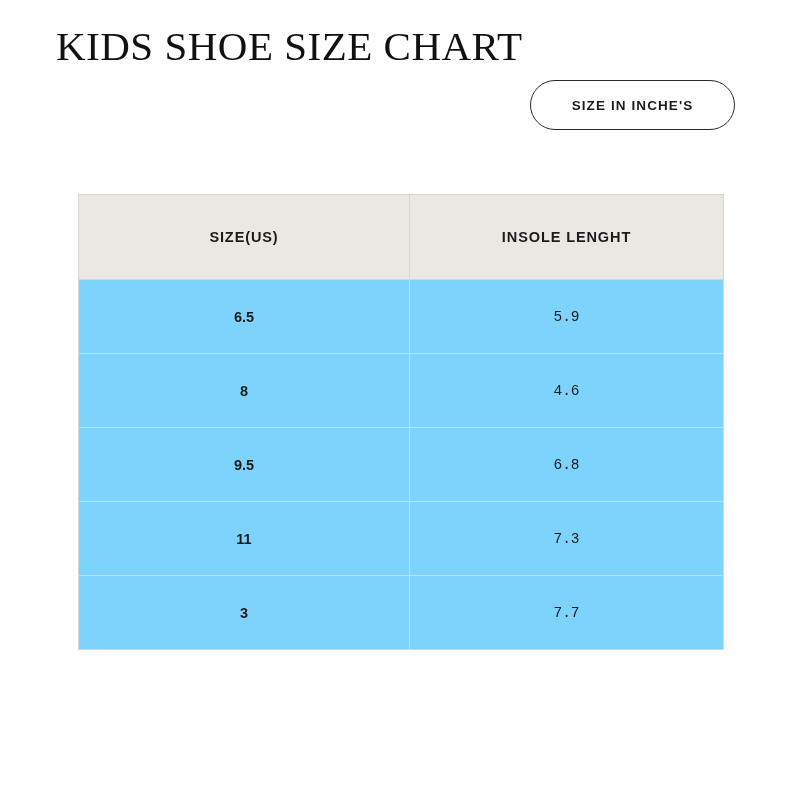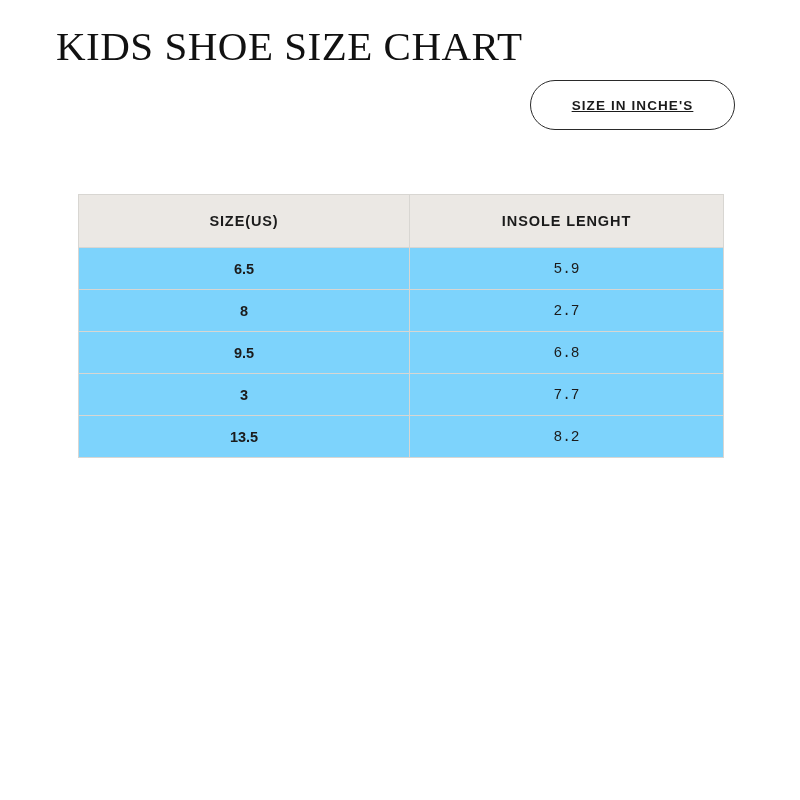--- a/index.html
+++ b/index.html
@@ -43,40 +43,39 @@
     align-items: center;
     justify-content: center;
     box-sizing: border-box;
     background: #ffffff;
   }
   .unit-pill span {
     font-size: 13.5px;
     font-weight: 700;
     letter-spacing: 1.1px;
     color: #1b1b1b;
-    text-decoration: underline;
   }
   .table-wrap {
     position: absolute;
     left: 78px;
     top: 194px;
     width: 645px;
   }
   table.size-table {
     border-collapse: collapse;
     width: 645px;
     table-layout: fixed;
   }
   table.size-table th,
   table.size-table td {
     border: 1px solid #d8d6d2;
     height: 41px;
     text-align: center;
     vertical-align: middle;
-    padding: 0;
+    padding: 16px;
   }
   table.size-table col.c1 { width: 331px; }
   table.size-table col.c2 { width: 314px; }
   table.size-table thead th {
     background: #ebe8e4;
     font-size: 14.5px;
     font-weight: 700;
     letter-spacing: 0.9px;
     color: #1b1b1b;
     height: 52px;
@@ -117,31 +116,31 @@
           <th>INSOLE LENGHT</th>
         </tr>
       </thead>
       <tbody>
         <tr>
           <td class="size-cell">6.5</td>
           <td class="len-cell">5.9</td>
         </tr>
         <tr>
           <td class="size-cell">8</td>
-          <td class="len-cell">2.7</td>
+          <td class="len-cell">4.6</td>
         </tr>
         <tr>
           <td class="size-cell">9.5</td>
           <td class="len-cell">6.8</td>
         </tr>
         <tr>
+          <td class="size-cell">11</td>
+          <td class="len-cell">7.3</td>
+        </tr>
+        <tr>
           <td class="size-cell">3</td>
           <td class="len-cell">7.7</td>
-        </tr>
-        <tr>
-          <td class="size-cell">13.5</td>
-          <td class="len-cell">8.2</td>
         </tr>
       </tbody>
     </table>
   </div>
 
 </div>
 
 </body></html>

